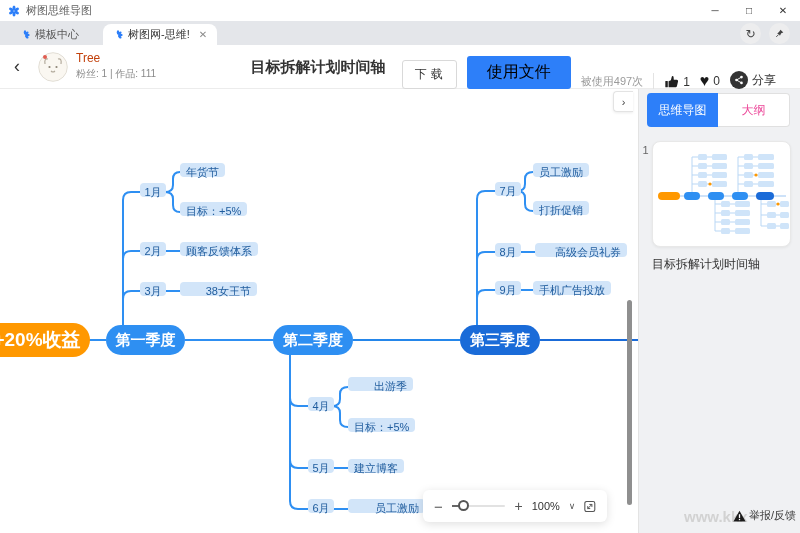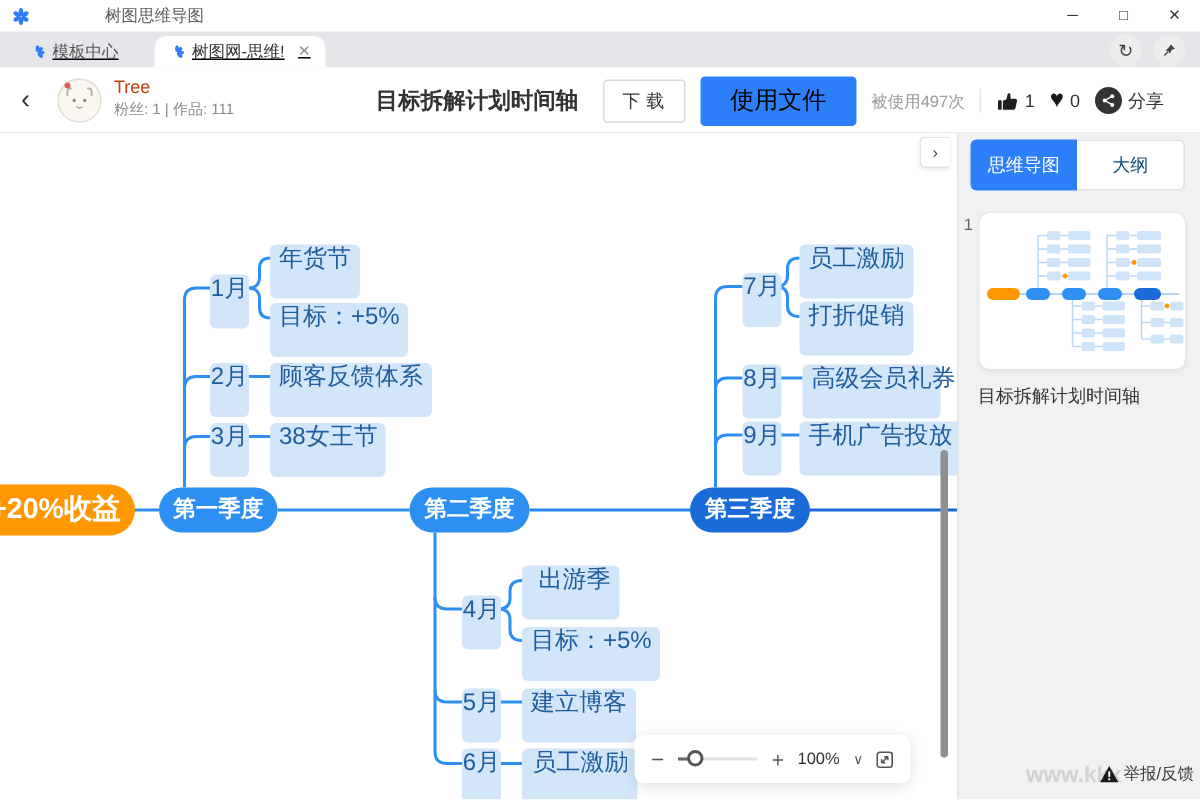--- a/index.html
+++ b/index.html
@@ -1,46 +1,46 @@
 <!DOCTYPE html>
 <html><head>
 <meta charset="utf-8">
 <style>
   * { margin:0; padding:0; box-sizing:border-box; }
   html,body { width:800px; height:533px; overflow:hidden; background:#fff;
     font-family:"Liberation Sans","DejaVu Sans",sans-serif; }
   .app { position:relative; width:800px; height:533px; background:#fff; }
 
   
-  .titlebar { position:relative; height:21px; background:#fff; display:flex; align-items:center; padding-left:8px;gap:44px; }
+  .titlebar { position:relative; height:21px; background:#fff; display:flex; align-items:center; padding-left:8px; }
   .titlebar .app-title { font-size:11px; color:#5f5f5f; margin-left:6px; }
   .win-controls { position:absolute; right:0; top:0; height:21px; display:flex; }
   .win-btn { width:34px; height:21px; display:flex; align-items:center; justify-content:center;
     font-size:10px; color:#333; cursor:default; }
 
   
-  .tabbar { position:relative; height:24px; background:#e4e6ea; display:flex; align-items:flex-end; padding-left:10px;text-decoration:underline; }
+  .tabbar { position:relative; height:24px; background:#e4e6ea; display:flex; align-items:flex-end; padding-left:10px; }
   .tab { height:21px; display:flex; align-items:center; gap:5px; padding:0 10px; font-size:11px; color:#555; }
   .tab.active { background:#fff; border-radius:8px 8px 0 0; color:#333; margin-left:14px; }
   .tab-close { font-size:10px; color:#8a8a8a; margin-left:4px; }
   .tab-actions { position:absolute; right:10px; top:2px; display:flex; gap:8px; }
   .circle-btn { width:21px; height:21px; border-radius:50%; background:#ededee; display:flex;
     align-items:center; justify-content:center; font-size:12px; color:#444; }
 
   
   .toolbar { position:relative; height:44px; background:#fff; border-bottom:1px solid #ececec;
     display:flex; align-items:center; }
   .back { position:absolute; left:14px; top:12px; font-size:18px; color:#333; line-height:18px; }
   .avatar { position:absolute; left:38px; top:7px; }
   .author { position:absolute; left:76px; top:6px; line-height:15px; }
   .author-name { font-size:12px; color:#c2410c; }
   .author-stats { font-size:10px; color:#8a8a8a; }
   .doc-title { position:absolute; left:318px; top:13px; transform:translateX(-50%);
     font-size:15px; font-weight:bold; color:#333; white-space:nowrap; }
-  .toolbar-right { position:absolute; right:24px; top:0; height:44px; display:flex; align-items:center; gap:10px; }
+  .toolbar-right { position:absolute; right:24px; top:0; height:44px; display:flex; align-items:flex-end; gap:10px; }
   .btn-download { border:1px solid #d9d9d9; border-radius:3px; background:#fff; padding:5px 9px 5px 12px;
     font-size:12px; color:#333; letter-spacing:4px; white-space:nowrap; }
   .btn-use { background:#2d7ff9; border-radius:3px; padding:6px 20px; font-size:16px; color:#000000; white-space:nowrap; }
   .used-count { font-size:11px; color:#9a9a9a; white-space:nowrap; }
   .v-divider { width:1px; height:16px; background:#e3e3e3; }
   .stat-group { display:flex; align-items:center; gap:4px; font-size:12px; color:#333; }
   .heart-glyph { font-size:16px; color:#1a1a1a; line-height:16px; }
   .share-circle { width:18px; height:18px; border-radius:50%; background:#333; display:flex;
     align-items:center; justify-content:center; }
 
@@ -48,22 +48,22 @@
   .content { display:flex; height:444px; }
   .canvas { position:relative; width:638px; height:444px; background:#fff; overflow:hidden; }
   .connectors { position:absolute; left:0; top:0; }
 
   .node { position:absolute; white-space:nowrap; }
   .root-node { height:34px; line-height:34px; border-radius:17px; background:#ff9800;
     color:#fff; font-size:19px; font-weight:bold; text-align:center; }
   .quarter { height:30px; line-height:30px; border-radius:15px; background:#2e8ff2;
     color:#fff; font-size:15px; font-weight:bold; text-align:center; }
   .quarter.dark { background:#1a6bd8; }
-  .month, .leaf { height:36px; line-height:13px; padding:3px 0; width:26px; text-align:center;
-    background:#d2e5f9; color:#205d9e; font-size:16px; border-radius:4px; }
+  .month, .leaf { height:14px; line-height:13px; padding:3px 0; width:26px; text-align:center;
+    background:#d2e5f9; color:#205d9e; font-size:11px; border-radius:4px; }
   .leaf { width:auto; padding:3px 6px; }
   .leaf.wide { text-align:right; }
 
   .collapse-tab { position:absolute; left:613px; top:2px; width:20px; height:21px; background:#fff;
     border:1px solid #e3e3e3; border-right:none; border-radius:4px 0 0 4px;
     box-shadow:0 1px 3px rgba(0,0,0,.08); display:flex; align-items:center; justify-content:center;
     font-size:11px; color:#444; z-index:4; }
 
   .canvas-scrollbar { position:absolute; left:627px; top:211px; width:5px; height:205px;
     background:#8f8f8f; border-radius:3px; z-index:3; }
@@ -80,21 +80,21 @@
   .slider-knob { position:absolute; left:6px; top:0; width:11px; height:11px; background:#fff;
     border:2px solid #555; border-radius:50%; }
   .zoom-pct { font-size:11px; color:#333; }
   .zoom-dd { font-size:9px; color:#555; }
 
   
   .panel { position:relative; width:162px; height:444px; background:#f0f1f3; border-left:1px solid #e3e3e3; }
   .panel-tabs { display:flex; margin:4px 10px 0 8px; height:34px; }
   .panel-tab { flex:1; display:flex; align-items:center; justify-content:center; font-size:12px; }
   .panel-tab.on { background:#2d7ff9; color:#fff; border-radius:4px 0 0 4px; }
-  .panel-tab.off { background:#fff; color:#0c4a6e; border:1px solid #e0e0e0; border-left:none;
+  .panel-tab.off { background:#fff; color:#ec4899; border:1px solid #e0e0e0; border-left:none;
     border-radius:0 4px 4px 0;font-family:Liberation Serif, serif; }
   .page-row { display:flex; margin-top:14px; }
   .page-number { width:13px; font-size:11px; color:#666; text-align:center; padding-top:3px; }
   .thumb-card { flex:1; margin-right:9px; height:106px; background:#fff; border:1px solid #e8e8e8;
     border-radius:8px; box-shadow:0 1px 3px rgba(0,0,0,.06); display:flex; align-items:center;
     justify-content:center; }
   .thumb-caption { margin:9px 0 0 13px; font-size:12px; color:#333; }
 
   
   .watermark { position:absolute; left:670px; top:460px; font-size:34px; font-weight:bold;

